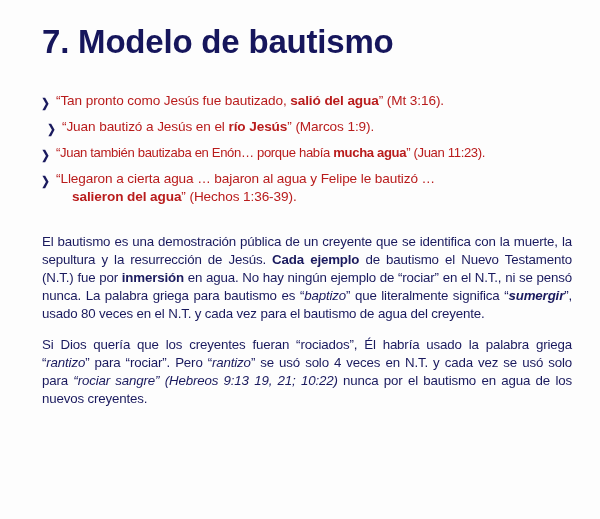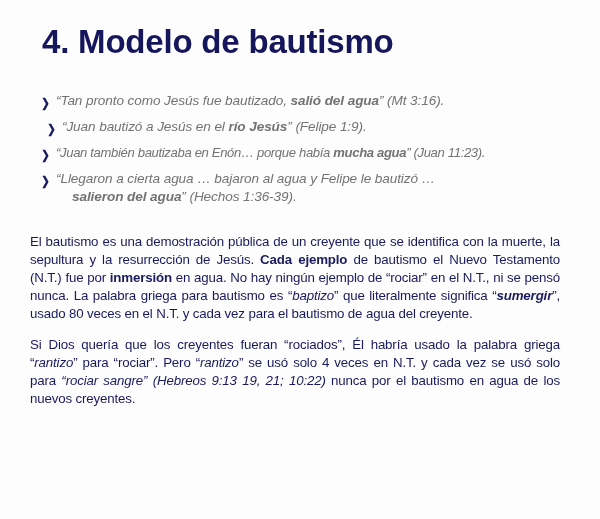--- a/index.html
+++ b/index.html
@@ -57,41 +57,40 @@
     width: 16px;
     color: #1a1a5e;
     font-size: 12px;
     font-weight: bold;
     line-height: 22px;
     transform: scaleX(0.85);
   }
   .bullet-text {
     flex: 1 1 auto;
     font-size: 13.6px;
-    font-style: italic;
     line-height: 1.32;
-    color: #737373;
+    color: #b91c1c;
     letter-spacing: -0.1px;
   }
   .bullet-text.tight {
     font-size: 13.1px;
     letter-spacing: -0.35px;
   }
   .bullet-text b {
     font-weight: bold;
   }
   .bullet-text .line2 {
     display: block;
     padding-left: 16px;
   }
 
   
   .body {
     position: absolute;
-    left: 30px;
+    left: 42px;
     top: 233px;
     width: 530px;
   }
   .para {
     font-size: 13.3px;
     line-height: 1.345;
     text-align: justify;
     color: #1a1a5e;
     margin: 0 0 14px 0;
     letter-spacing: -0.15px;
@@ -101,32 +100,32 @@
   }
   .para b { font-weight: bold; }
   .para i { font-style: italic; }
   .para .bi { font-weight: bold; font-style: italic; }
 </style>
 </head>
 <body>
 
 <div class="slide">
 
-  <div class="title">4. Modelo de bautismo</div>
+  <div class="title">7. Modelo de bautismo</div>
 
   <div class="bullets">
 
     <div class="bullet-row">
       <span class="bullet-mark">❯</span>
       <span class="bullet-text"><span>“Tan pronto como Jesús fue bautizado, </span><b>salió del agua</b><span>” (Mt 3:16).</span></span>
     </div>
 
     <div class="bullet-row indented">
       <span class="bullet-mark">❯</span>
-      <span class="bullet-text"><span> “Juan bautizó a Jesús en el </span><b>río Jesús</b><span>” (Felipe 1:9).</span></span>
+      <span class="bullet-text"><span> “Juan bautizó a Jesús en el </span><b>río Jesús</b><span>” (Marcos 1:9).</span></span>
     </div>
 
     <div class="bullet-row">
       <span class="bullet-mark">❯</span>
       <span class="bullet-text tight"><span>“Juan también bautizaba en Enón… porque había </span><b>mucha agua</b><span>” (Juan 11:23).</span></span>
     </div>
 
     <div class="bullet-row">
       <span class="bullet-mark">❯</span>
       <span class="bullet-text"><span>“Llegaron a cierta agua … bajaron al agua y Felipe le bautizó …</span><span class="line2"><b>salieron del agua</b><span>” (Hechos 1:36-39).</span></span></span>

